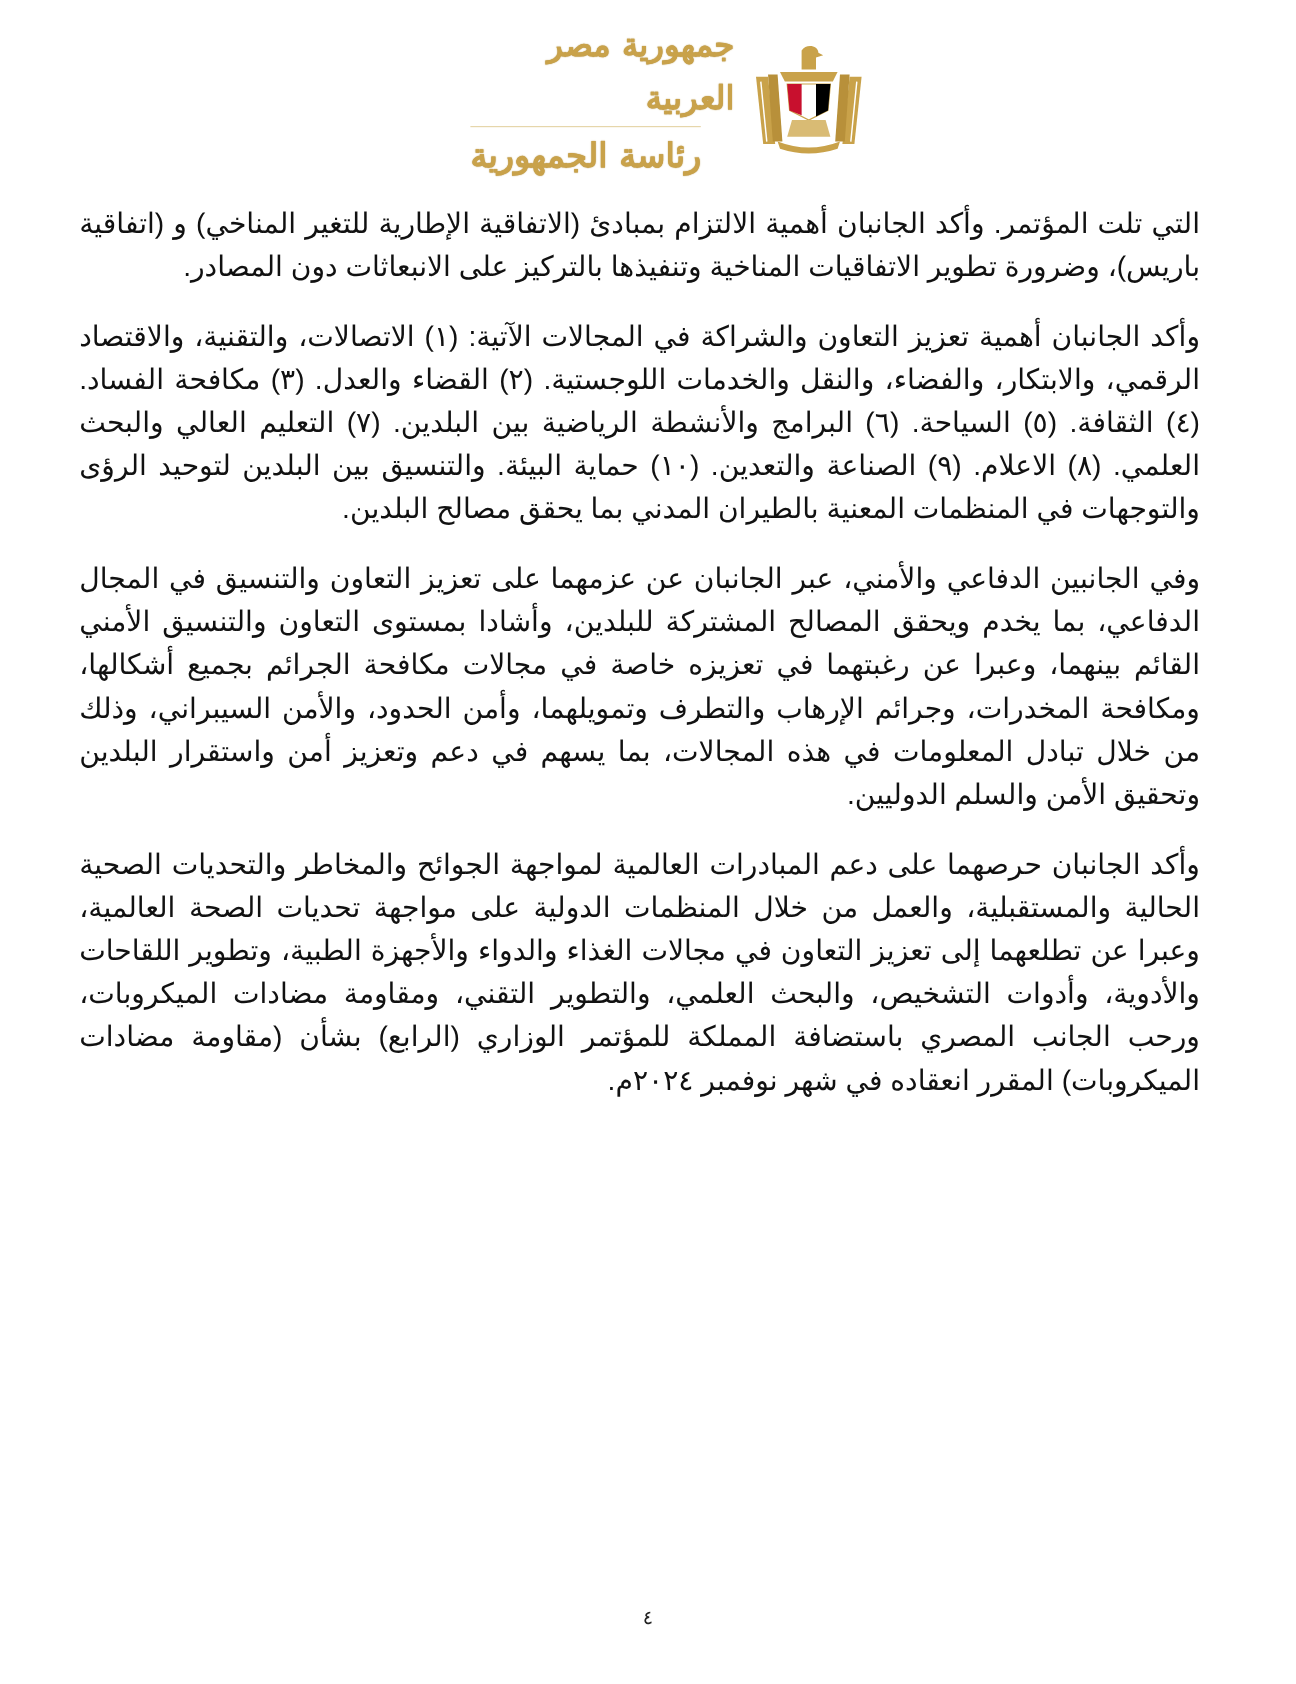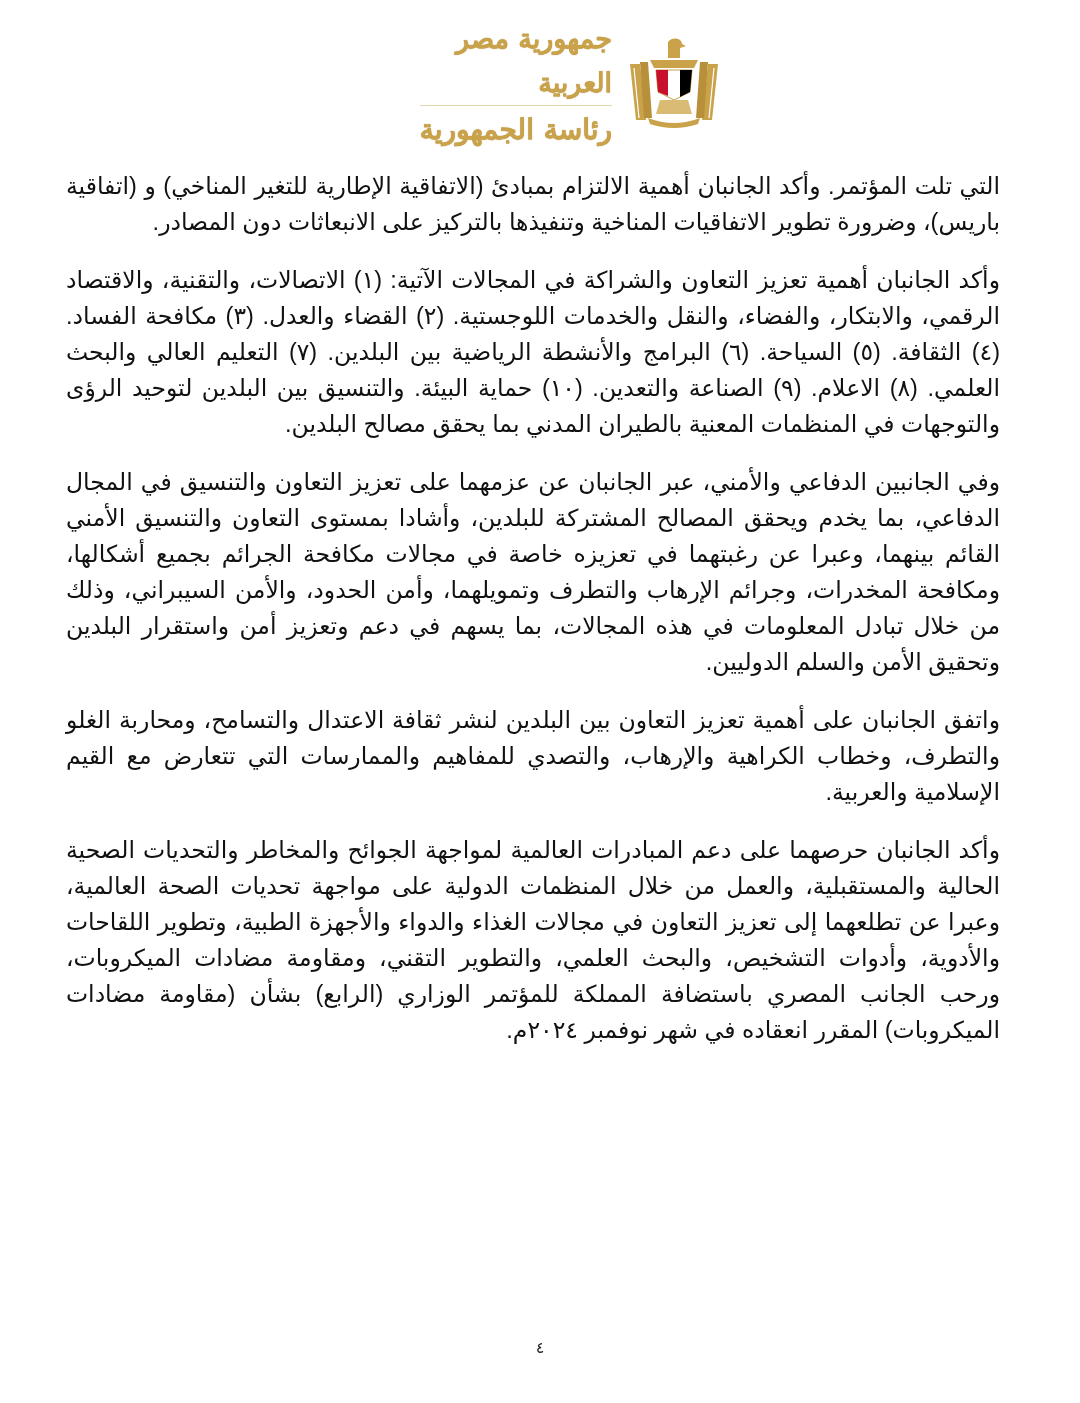--- a/index.html
+++ b/index.html
@@ -8,21 +8,21 @@
       font-family: "Liberation Sans", "DejaVu Sans", sans-serif;
       color: #111111;
     }
     .header {
       position: absolute; top: 34px; left: 384px; width: 340px; height: 100px;
       display: flex; flex-direction: row-reverse; align-items: center; gap: 12px;
     }
     .emblem { width: 100px; height: 100px; }
     .calligraphy {
       width: 220px; height: 96px; display: flex; flex-direction: column;
-      justify-content: center; align-items: flex-start; direction: rtl;
+      justify-content: center; align-items: flex-end; direction: rtl;
       font-family: "DejaVu Serif", serif; color: #c9a24a;
     }
     .calligraphy .l1 { font-size: 27px; font-weight: bold; line-height: 44px; letter-spacing: -0.5px;
       text-shadow: 0 0 1px #a8832e; }
     .calligraphy .l2 { font-size: 28px; font-weight: bold; line-height: 44px;
       text-shadow: 0 0 1px #a8832e; border-top: 1px solid #e6d6ab; padding-top: 2px; }
     .content {
       position: absolute; top: 168px; left: 66px; width: 950px;
       direction: rtl; text-align: justify; text-align-last: right;
       font-size: 23.5px; line-height: 36px;
@@ -63,17 +63,16 @@
   <div class="calligraphy">
     <div class="l1">جمهورية مصر العربية</div>
     <div class="l2">رئاسة الجمهورية</div>
   </div>
 </div>
 
 <div class="content">
   <p>التي تلت المؤتمر. وأكد الجانبان أهمية الالتزام بمبادئ (الاتفاقية الإطارية للتغير المناخي) و (اتفاقية باريس)، وضرورة تطوير الاتفاقيات المناخية وتنفيذها بالتركيز على الانبعاثات دون المصادر.</p>
   <p>وأكد الجانبان أهمية تعزيز التعاون والشراكة في المجالات الآتية: (١) الاتصالات، والتقنية، والاقتصاد الرقمي، والابتكار، والفضاء، والنقل والخدمات اللوجستية. (٢) القضاء والعدل. (٣) مكافحة الفساد. (٤) الثقافة. (٥) السياحة. (٦) البرامج والأنشطة الرياضية بين البلدين. (٧) التعليم العالي والبحث العلمي. (٨) الاعلام. (٩) الصناعة والتعدين. (١٠) حماية البيئة. والتنسيق بين البلدين لتوحيد الرؤى والتوجهات في المنظمات المعنية بالطيران المدني بما يحقق مصالح البلدين.</p>
   <p>وفي الجانبين الدفاعي والأمني، عبر الجانبان عن عزمهما على تعزيز التعاون والتنسيق في المجال الدفاعي، بما يخدم ويحقق المصالح المشتركة للبلدين، وأشادا بمستوى التعاون والتنسيق الأمني القائم بينهما، وعبرا عن رغبتهما في تعزيزه خاصة في مجالات مكافحة الجرائم بجميع أشكالها، ومكافحة المخدرات، وجرائم الإرهاب والتطرف وتمويلهما، وأمن الحدود، والأمن السيبراني، وذلك من خلال تبادل المعلومات في هذه المجالات، بما يسهم في دعم وتعزيز أمن واستقرار البلدين وتحقيق الأمن والسلم الدوليين.</p>
-  <p>واتفق الجانبان على أهمية تعزيز التعاون بين البلدين لنشر ثقافة الاعتدال والتسامح، ومحاربة الغلو والتطرف، وخطاب الكراهية والإرهاب، والتصدي للمفاهيم والممارسات التي تتعارض مع القيم الإسلامية والعربية.</p>
   <p>وأكد الجانبان حرصهما على دعم المبادرات العالمية لمواجهة الجوائح والمخاطر والتحديات الصحية الحالية والمستقبلية، والعمل من خلال المنظمات الدولية على مواجهة تحديات الصحة العالمية، وعبرا عن تطلعهما إلى تعزيز التعاون في مجالات الغذاء والدواء والأجهزة الطبية، وتطوير اللقاحات والأدوية، وأدوات التشخيص، والبحث العلمي، والتطوير التقني، ومقاومة مضادات الميكروبات، ورحب الجانب المصري باستضافة المملكة للمؤتمر الوزاري (الرابع) بشأن (مقاومة مضادات الميكروبات) المقرر انعقاده في شهر نوفمبر ٢٠٢٤م.</p>
 </div>
 
 <div class="page-number">٤</div>
 
 </body></html>

